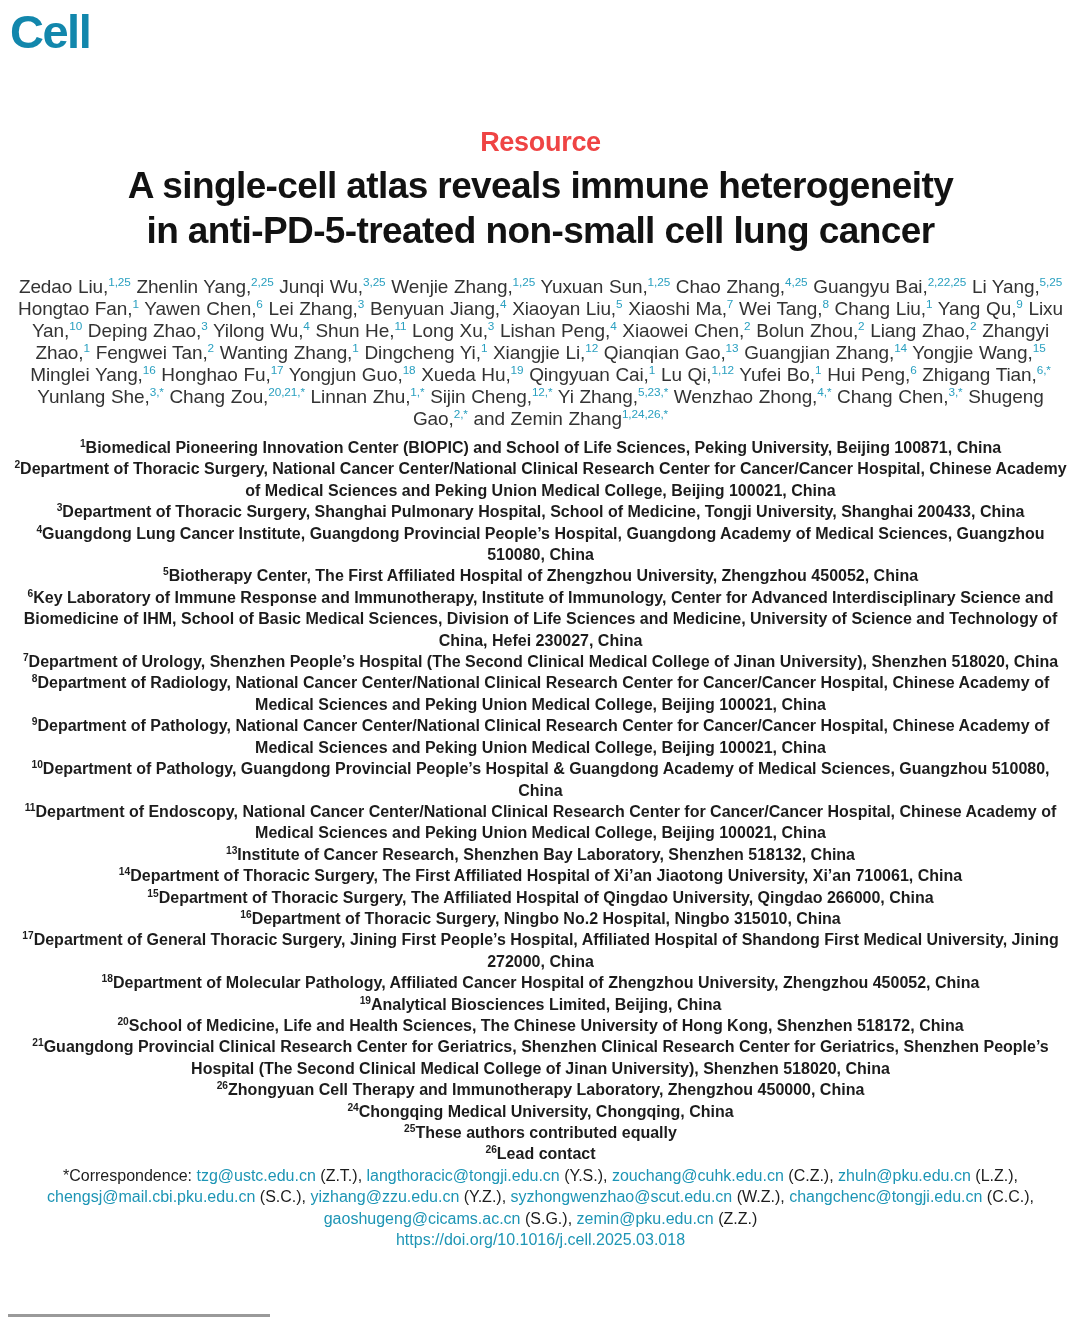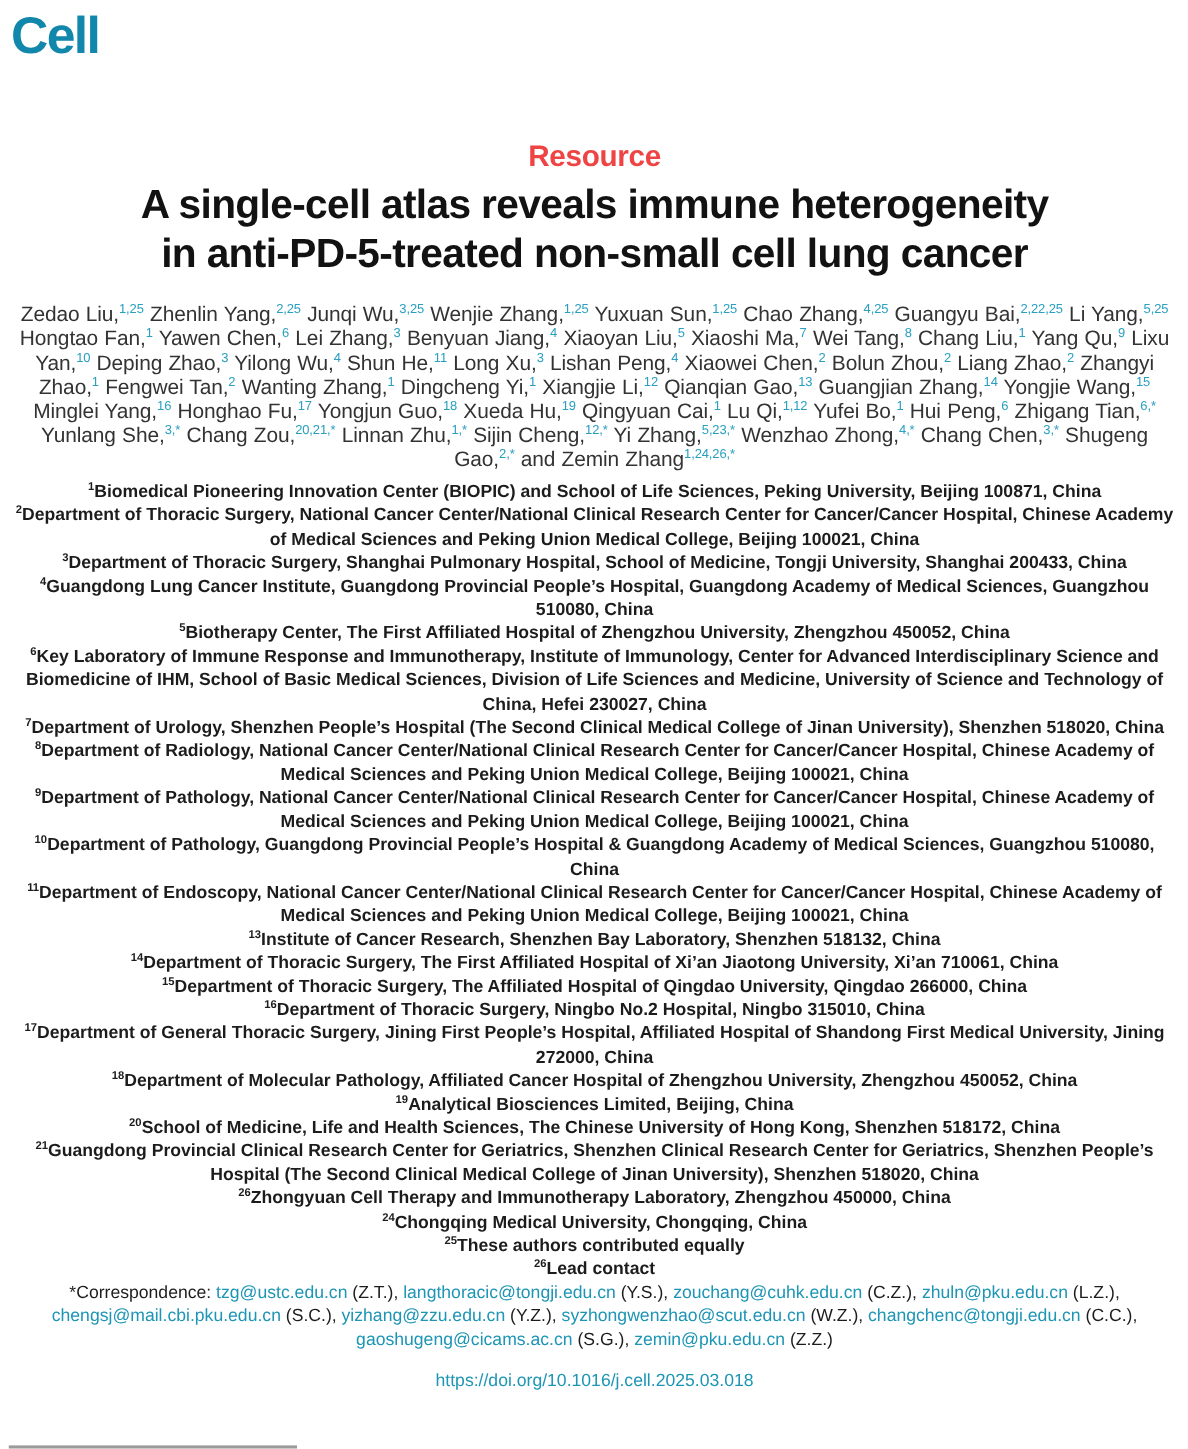--- a/index.html
+++ b/index.html
@@ -59,21 +59,21 @@
   }
   .affiliations sup { font-size: 64%; line-height: 0; vertical-align: super; }
 
   
   .correspondence {
     font-size: 16px; line-height: 21.4px; color: #1c1c1c;
   }
   .link {
     color: var(--link-teal, #1d95b5); text-decoration: none; cursor: pointer;
   }
-  .doi-line { margin-top: 16px; font-size: 16px; line-height: 21.4px; }
+  .doi-line { margin-top: 0px; font-size: 16px; line-height: 21.4px; }
 
   .bottom-smudge {
     position: absolute; left: 8px; bottom: 0; width: 262px; height: 3px;
     background: #6f6f6f; opacity: 0.7;
   }
 </style>
 </head>
 <body>
 
 <div class="page">

